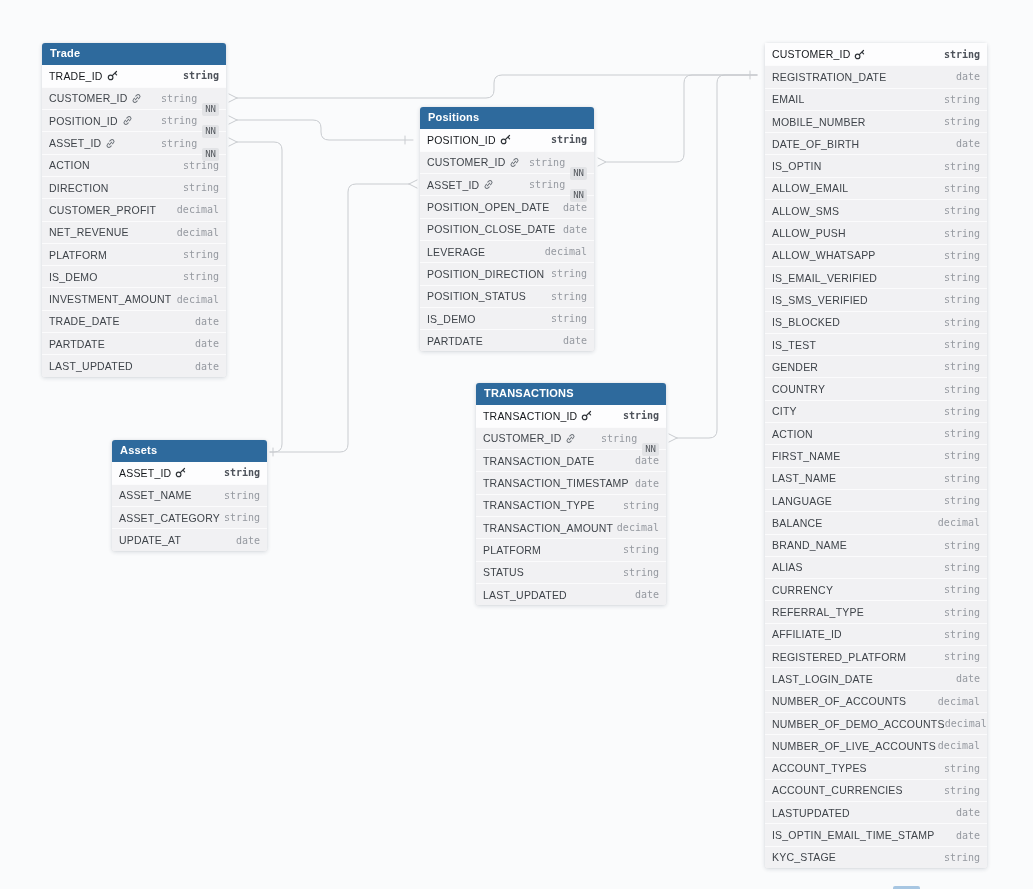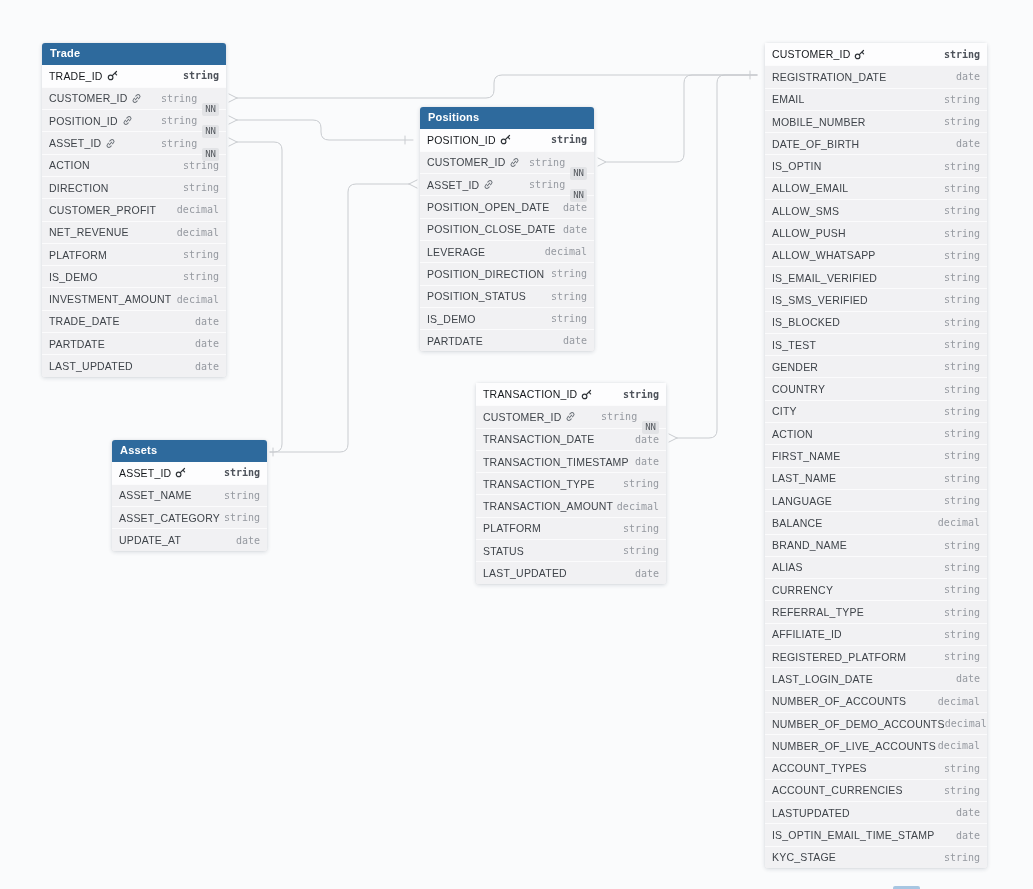--- a/index.html
+++ b/index.html
@@ -327,20 +327,21 @@
           <div class="row">
             <span class="col-name">
               <span>UPDATE_AT</span>
             </span>
             <span class="flex-spacer"></span>
             <span class="col-type">date</span>
           </div>
         </div>
       </div>
       <div class="table" style="left: 476px; top: 383px; width: 190px;">
+        <div class="table-header">TRANSACTIONS</div>
         <div class="table-rows">
           <div class="row pk">
             <span class="col-name">
               <span>TRANSACTION_ID</span>
               <svg class="icon" width="11" height="11" viewBox="0 0 11 11">
                 <circle cx="3.6" cy="7.4" r="2.3" fill="none" stroke="#2f3338" stroke-width="1.2"></circle>
                 <path d="M5.3 5.7 L9.5 1.5 M7.9 3.1 l1.7 1.7" fill="none" stroke="#2f3338" stroke-width="1.2" stroke-linecap="round"></path>
               </svg>
             </span>
             <span class="flex-spacer"></span>

